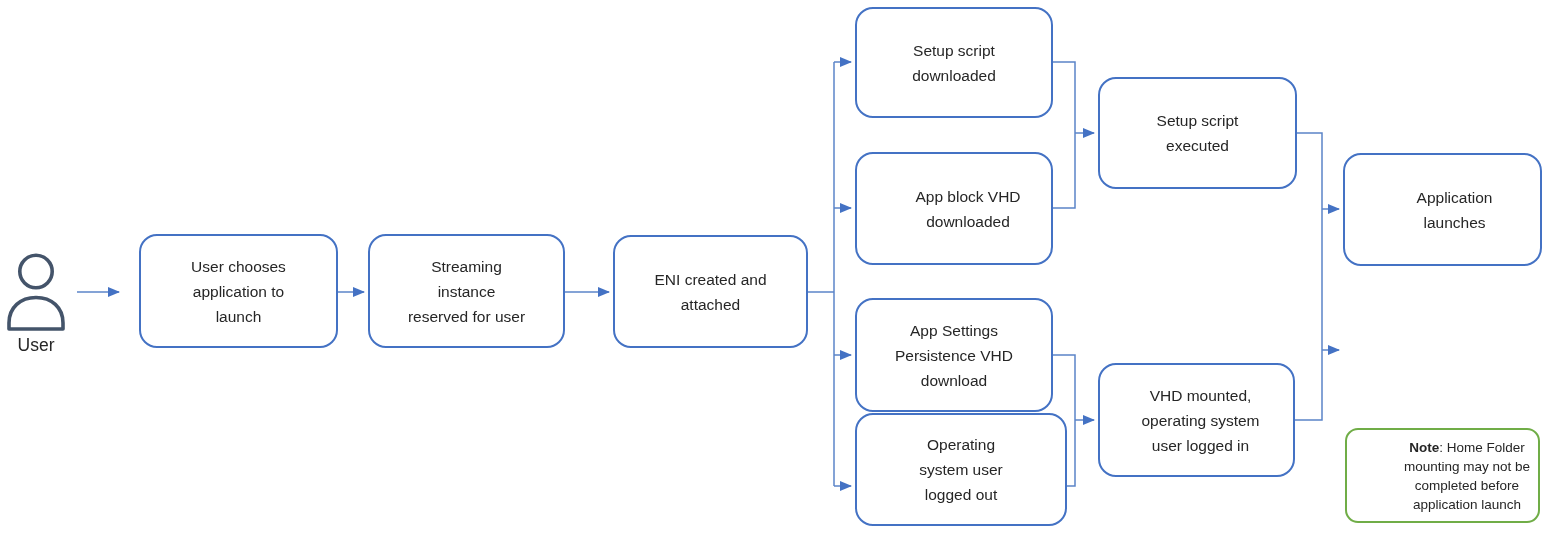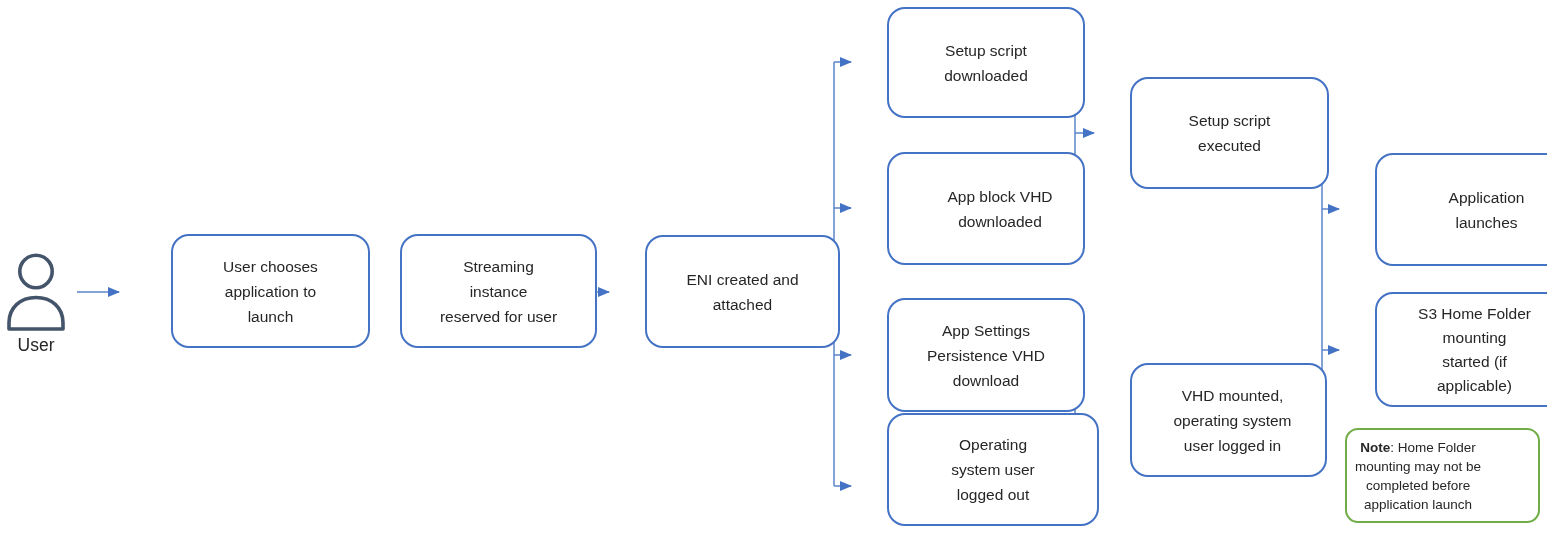--- a/index.html
+++ b/index.html
@@ -9,26 +9,26 @@
     overflow:hidden;
   }
   .conn-layer{position:absolute;left:0;top:0;width:1547px;height:549px;}
   .conn{stroke:#5b84c8;stroke-width:1.5;fill:none;}
   .conn-arrow{marker-end:url(#ah);}
   .flow-box{
     position:absolute;box-sizing:border-box;background:#fff;
     border:2px solid #4472c4;border-radius:18px;
     display:flex;align-items:center;justify-content:center;
     text-align:center;font-size:15.5px;line-height:25px;
-    padding:4px 8px;white-space:pre-line;margin-left:32px;
+    padding:4px 8px;white-space:pre-line;
   }
   .note-box{
     position:absolute;box-sizing:border-box;background:#fff;
     border:2px solid #70ad47;border-radius:13px;
-    display:flex;align-items:center;justify-content:flex-start;
+    display:flex;align-items:center;justify-content:flex-end;
     text-align:center;font-size:13.5px;line-height:19px;
     padding:4px 8px;white-space:pre-line;
   }
   .note-strong{font-weight:bold;}
   .actor-label{
     position:absolute;left:-6px;top:335px;width:84px;text-align:center;
     font-size:17.5px;color:#262626;
   }
   .actor-svg{position:absolute;left:5px;top:252px;}
 </style>
@@ -115,26 +115,20 @@
     <span>VHD mounted,
 operating system
 user logged in</span>
   </div>
 
   <div class="flow-box" style="left:1343px;top:153px;width:199px;height:113px;padding-left:32px;">
     <span>Application
 launches</span>
   </div>
 
-  <div class="flow-box" style="left:1343px;top:292px;width:199px;height:115px;line-height:24px;">
-    <span>S3 Home Folder
-mounting
-started (if
-applicable)</span>
-  </div>
 
   <div class="note-box" style="left:1345px;top:428px;width:195px;height:95px;">
     <span><span class="note-strong">Note</span><span>: Home Folder
 mounting may not be
 completed before
 application launch</span></span>
   </div>
 
 </div>
 

